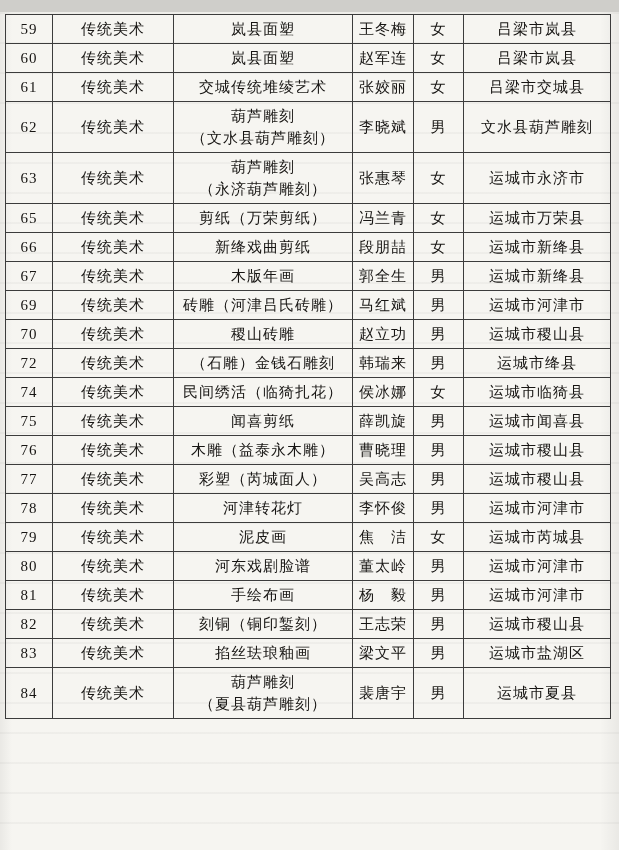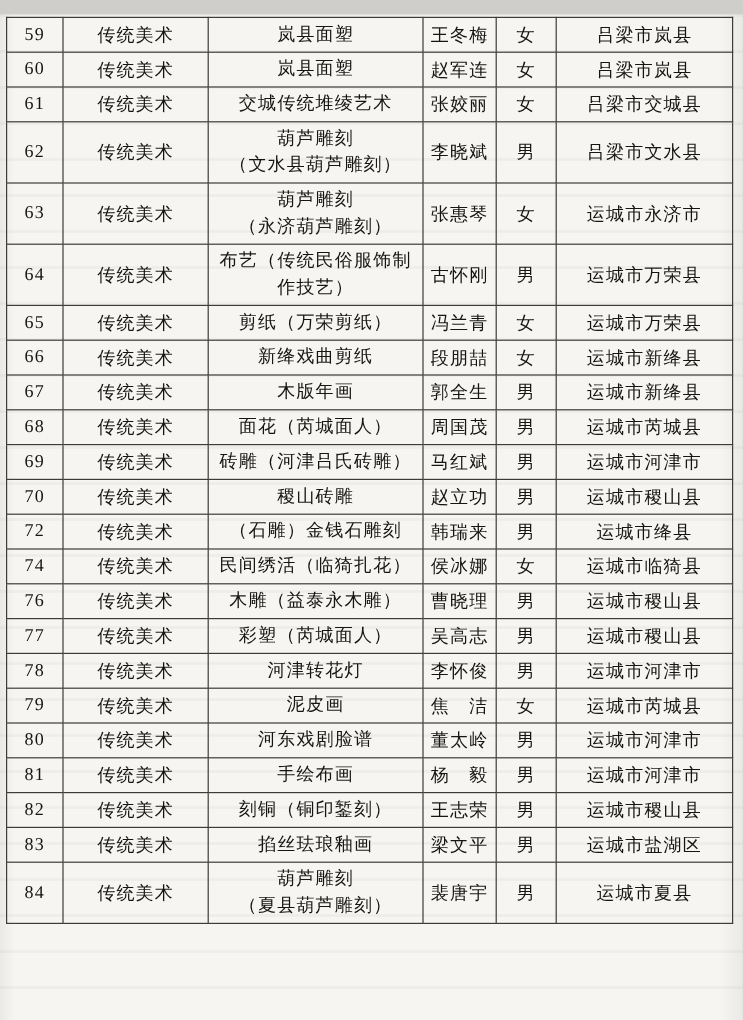--- a/index.html
+++ b/index.html
@@ -93,40 +93,31 @@
     <td class="c-gender">女</td>
     <td class="c-region">吕梁市交城县</td>
   </tr>
         <tr class="double">
     <td class="c-no">62</td>
     <td class="c-cat">传统美术</td>
     <td class="c-proj">葫芦雕刻
 （文水县葫芦雕刻）</td>
     <td class="c-name">李晓斌</td>
     <td class="c-gender">男</td>
-    <td class="c-region">吕梁市文水县</td>
+    <td class="c-region">文水县葫芦雕刻</td>
   </tr>
         <tr class="double">
     <td class="c-no">63</td>
     <td class="c-cat">传统美术</td>
     <td class="c-proj">葫芦雕刻
 （永济葫芦雕刻）</td>
     <td class="c-name">张惠琴</td>
     <td class="c-gender">女</td>
     <td class="c-region">运城市永济市</td>
   </tr>
-        <tr class="double">
-    <td class="c-no">64</td>
-    <td class="c-cat">传统美术</td>
-    <td class="c-proj">布艺（传统民俗服饰制
-作技艺）</td>
-    <td class="c-name">古怀刚</td>
-    <td class="c-gender">男</td>
-    <td class="c-region">运城市万荣县</td>
-  </tr>
         <tr class="single">
     <td class="c-no">65</td>
     <td class="c-cat">传统美术</td>
     <td class="c-proj">剪纸（万荣剪纸）</td>
     <td class="c-name">冯兰青</td>
     <td class="c-gender">女</td>
     <td class="c-region">运城市万荣县</td>
   </tr>
         <tr class="single">
     <td class="c-no">66</td>
@@ -138,28 +129,20 @@
   </tr>
         <tr class="single">
     <td class="c-no">67</td>
     <td class="c-cat">传统美术</td>
     <td class="c-proj">木版年画</td>
     <td class="c-name">郭全生</td>
     <td class="c-gender">男</td>
     <td class="c-region">运城市新绛县</td>
   </tr>
         <tr class="single">
-    <td class="c-no">68</td>
-    <td class="c-cat">传统美术</td>
-    <td class="c-proj">面花（芮城面人）</td>
-    <td class="c-name">周国茂</td>
-    <td class="c-gender">男</td>
-    <td class="c-region">运城市芮城县</td>
-  </tr>
-        <tr class="single">
     <td class="c-no">69</td>
     <td class="c-cat">传统美术</td>
     <td class="c-proj">砖雕（河津吕氏砖雕）</td>
     <td class="c-name">马红斌</td>
     <td class="c-gender">男</td>
     <td class="c-region">运城市河津市</td>
   </tr>
         <tr class="single">
     <td class="c-no">70</td>
     <td class="c-cat">传统美术</td>
@@ -176,20 +159,28 @@
     <td class="c-gender">男</td>
     <td class="c-region">运城市绛县</td>
   </tr>
         <tr class="single">
     <td class="c-no">74</td>
     <td class="c-cat">传统美术</td>
     <td class="c-proj">民间绣活（临猗扎花）</td>
     <td class="c-name">侯冰娜</td>
     <td class="c-gender">女</td>
     <td class="c-region">运城市临猗县</td>
+  </tr>
+        <tr class="single">
+    <td class="c-no">75</td>
+    <td class="c-cat">传统美术</td>
+    <td class="c-proj">闻喜剪纸</td>
+    <td class="c-name">薛凯旋</td>
+    <td class="c-gender">男</td>
+    <td class="c-region">运城市闻喜县</td>
   </tr>
         <tr class="single">
     <td class="c-no">76</td>
     <td class="c-cat">传统美术</td>
     <td class="c-proj">木雕（益泰永木雕）</td>
     <td class="c-name">曹晓理</td>
     <td class="c-gender">男</td>
     <td class="c-region">运城市稷山县</td>
   </tr>
         <tr class="single">

